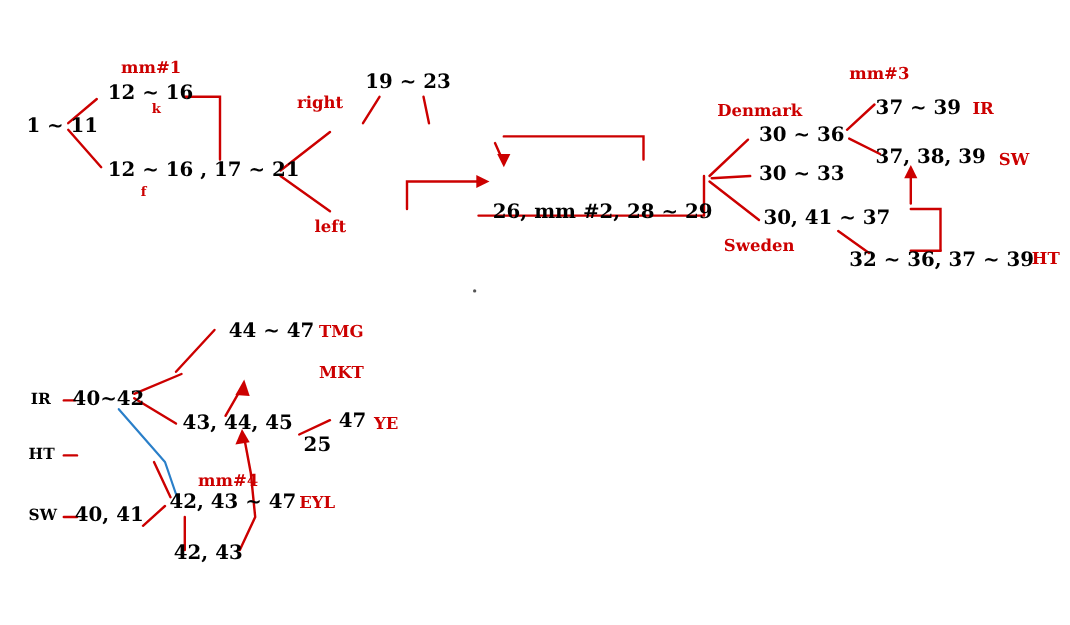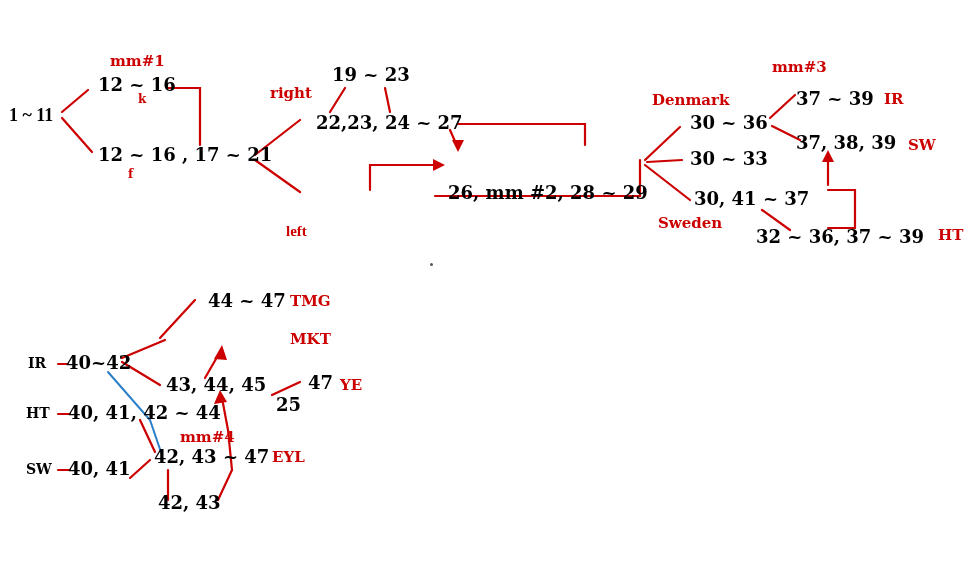--- a/index.html
+++ b/index.html
@@ -120,59 +120,57 @@
       <polygon points="222,345 214,359 227,360" fill="#cc0000" stroke="none"></polygon>
 
       <path d="M 168,470 L 168,500"></path>
     </g>
 
     <g stroke="#2a7fc9" stroke-width="2" fill="none" stroke-linecap="round">
       <path d="M 108,372 L 150,420 L 162,455"></path>
     </g>
   </svg>
 
-  <div class="node black" style="left:9px; top:106px;font-family:Liberation Serif, serif;">1 ~ 11</div>
+  <div class="node black" style="left:24px; top:106px;">1 ~ 11</div>
   <div class="node black" style="left:98px; top:76px;">12 ~ 16</div>
   <div class="node red" style="left:110px; top:54px;">mm#1</div>
   <div class="node tiny-red" style="left:138px; top:93px;">k</div>
   <div class="node black" style="left:98px; top:146px;">12 ~ 16 , 17 ~ 21</div>
   <div class="node tiny-red" style="left:128px; top:168px;">f</div>
 
   <div class="node red" style="left:270px; top:86px;">right</div>
-  <div class="node red" style="left:286px; top:224px;font-family:Liberation Serif, serif;">left</div>
+  <div class="node red" style="left:286px; top:199px;">left</div>
 
   <div class="node black" style="left:332px; top:66px;">19 ~ 23</div>
-  <div class="node black" style="left:316px; top:114px;">22,23, 24 ~ 27</div>
   <div class="node black" style="left:448px; top:148px;margin-top:36px;">26, mm #2, 28 ~ 29</div>
 
   <div class="node red" style="left:652px; top:93px;">Denmark</div>
   <div class="node red" style="left:658px; top:216px;">Sweden</div>
 
   <div class="node black" style="left:690px; top:114px;">30 ~ 36</div>
   <div class="node black" style="left:690px; top:150px;">30 ~ 33</div>
   <div class="node black" style="left:694px; top:190px;">30, 41 ~ 37</div>
 
   <div class="node red" style="left:772px; top:60px;">mm#3</div>
   <div class="node black" style="left:796px; top:90px;">37 ~ 39</div>
   <div class="node red" style="left:884px; top:92px;">IR</div>
 
   <div class="node black" style="left:796px; top:134px;">37, 38, 39</div>
   <div class="node red" style="left:908px; top:138px;">SW</div>
 
-  <div class="node black" style="left:756px; top:228px;">32 ~ 36, 37 ~ 39</div>
+  <div class="node black" style="left:772px; top:228px;">32 ~ 36, 37 ~ 39</div>
   <div class="node red" style="left:938px; top:228px;">HT</div>
 
   <div class="dot" style="left:430px; top:263px;"></div>
 
   <div class="node small-black" style="left:28px; top:356px;">IR</div>
   <div class="node small-black" style="left:26px; top:406px;">HT</div>
   <div class="node small-black" style="left:26px; top:462px;">SW</div>
 
   <div class="node black" style="left:66px; top:354px;">40~42</div>
-  <div class="node black" style="left:68px; top:404px;">40, 41, 42 ~ 44</div>
   <div class="node black" style="left:68px; top:460px;">40, 41</div>
 
   <div class="node black" style="left:208px; top:292px;">44 ~ 47</div>
   <div class="node red" style="left:290px; top:294px;">TMG</div>
 
   <div class="node red" style="left:290px; top:332px;">MKT</div>
 
   <div class="node black" style="left:166px; top:376px;">43, 44, 45</div>
   <div class="node black" style="left:276px; top:396px;">25</div>
   <div class="node black" style="left:308px; top:374px;">47</div>

